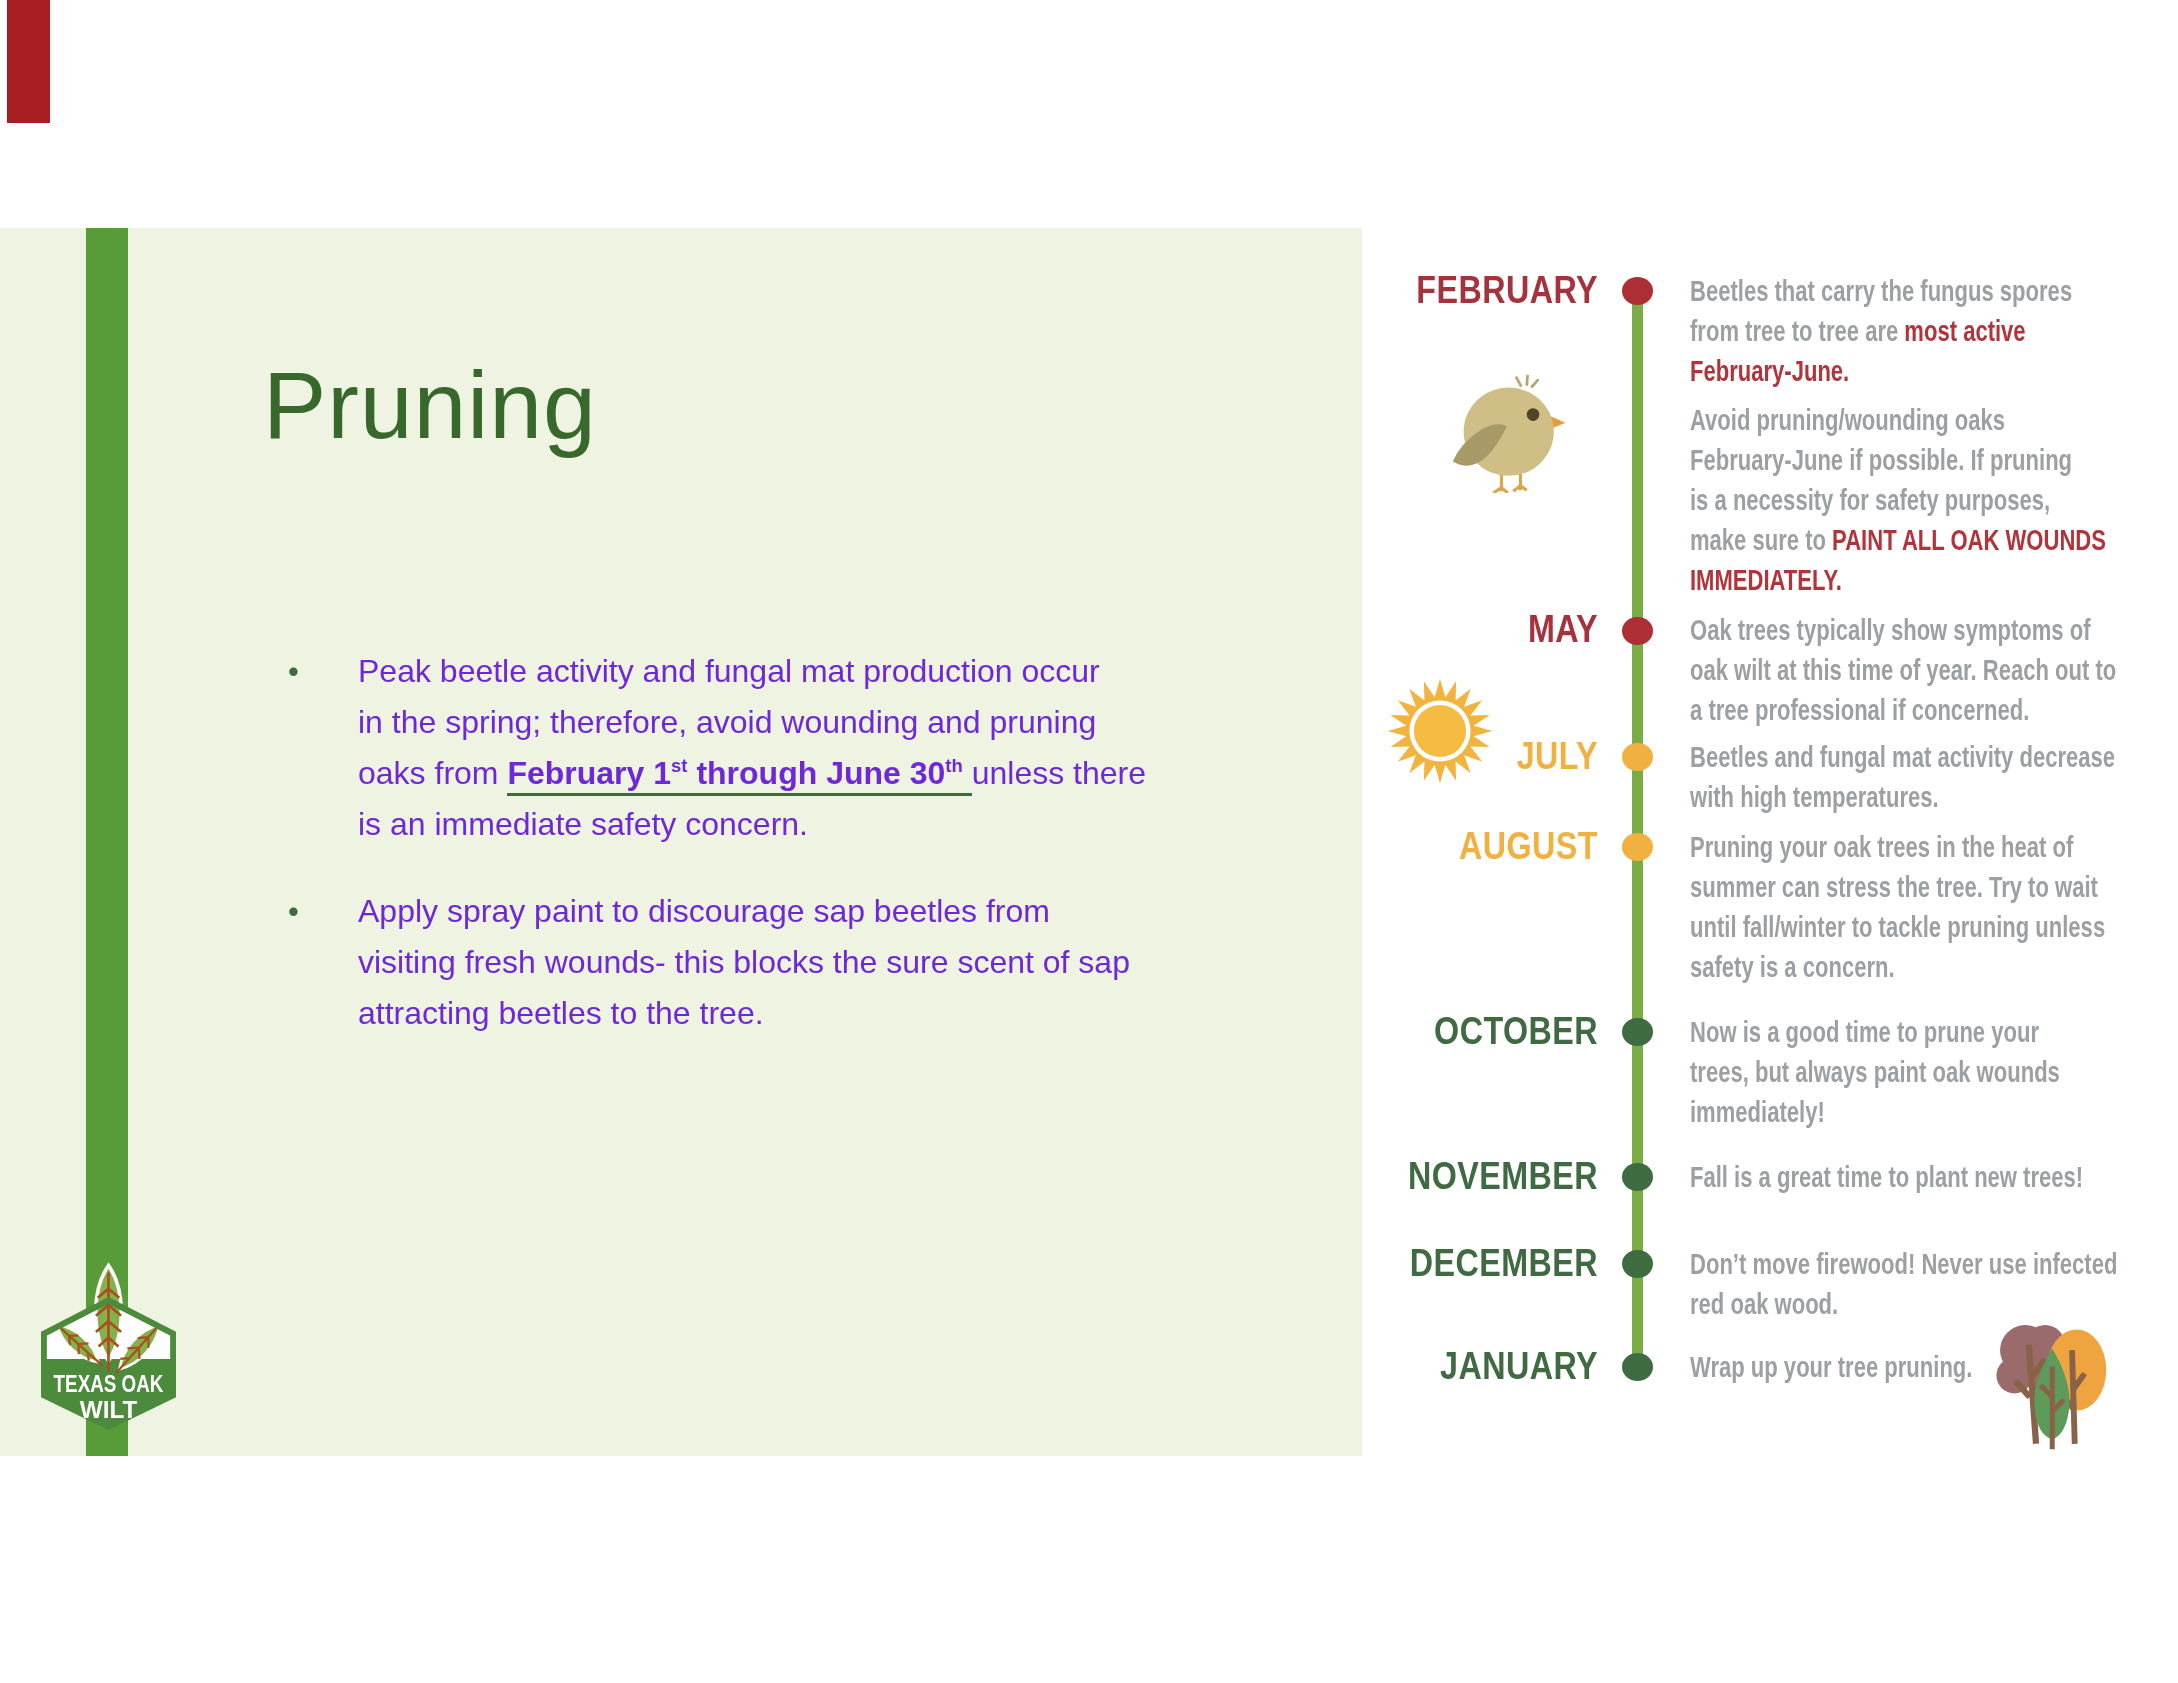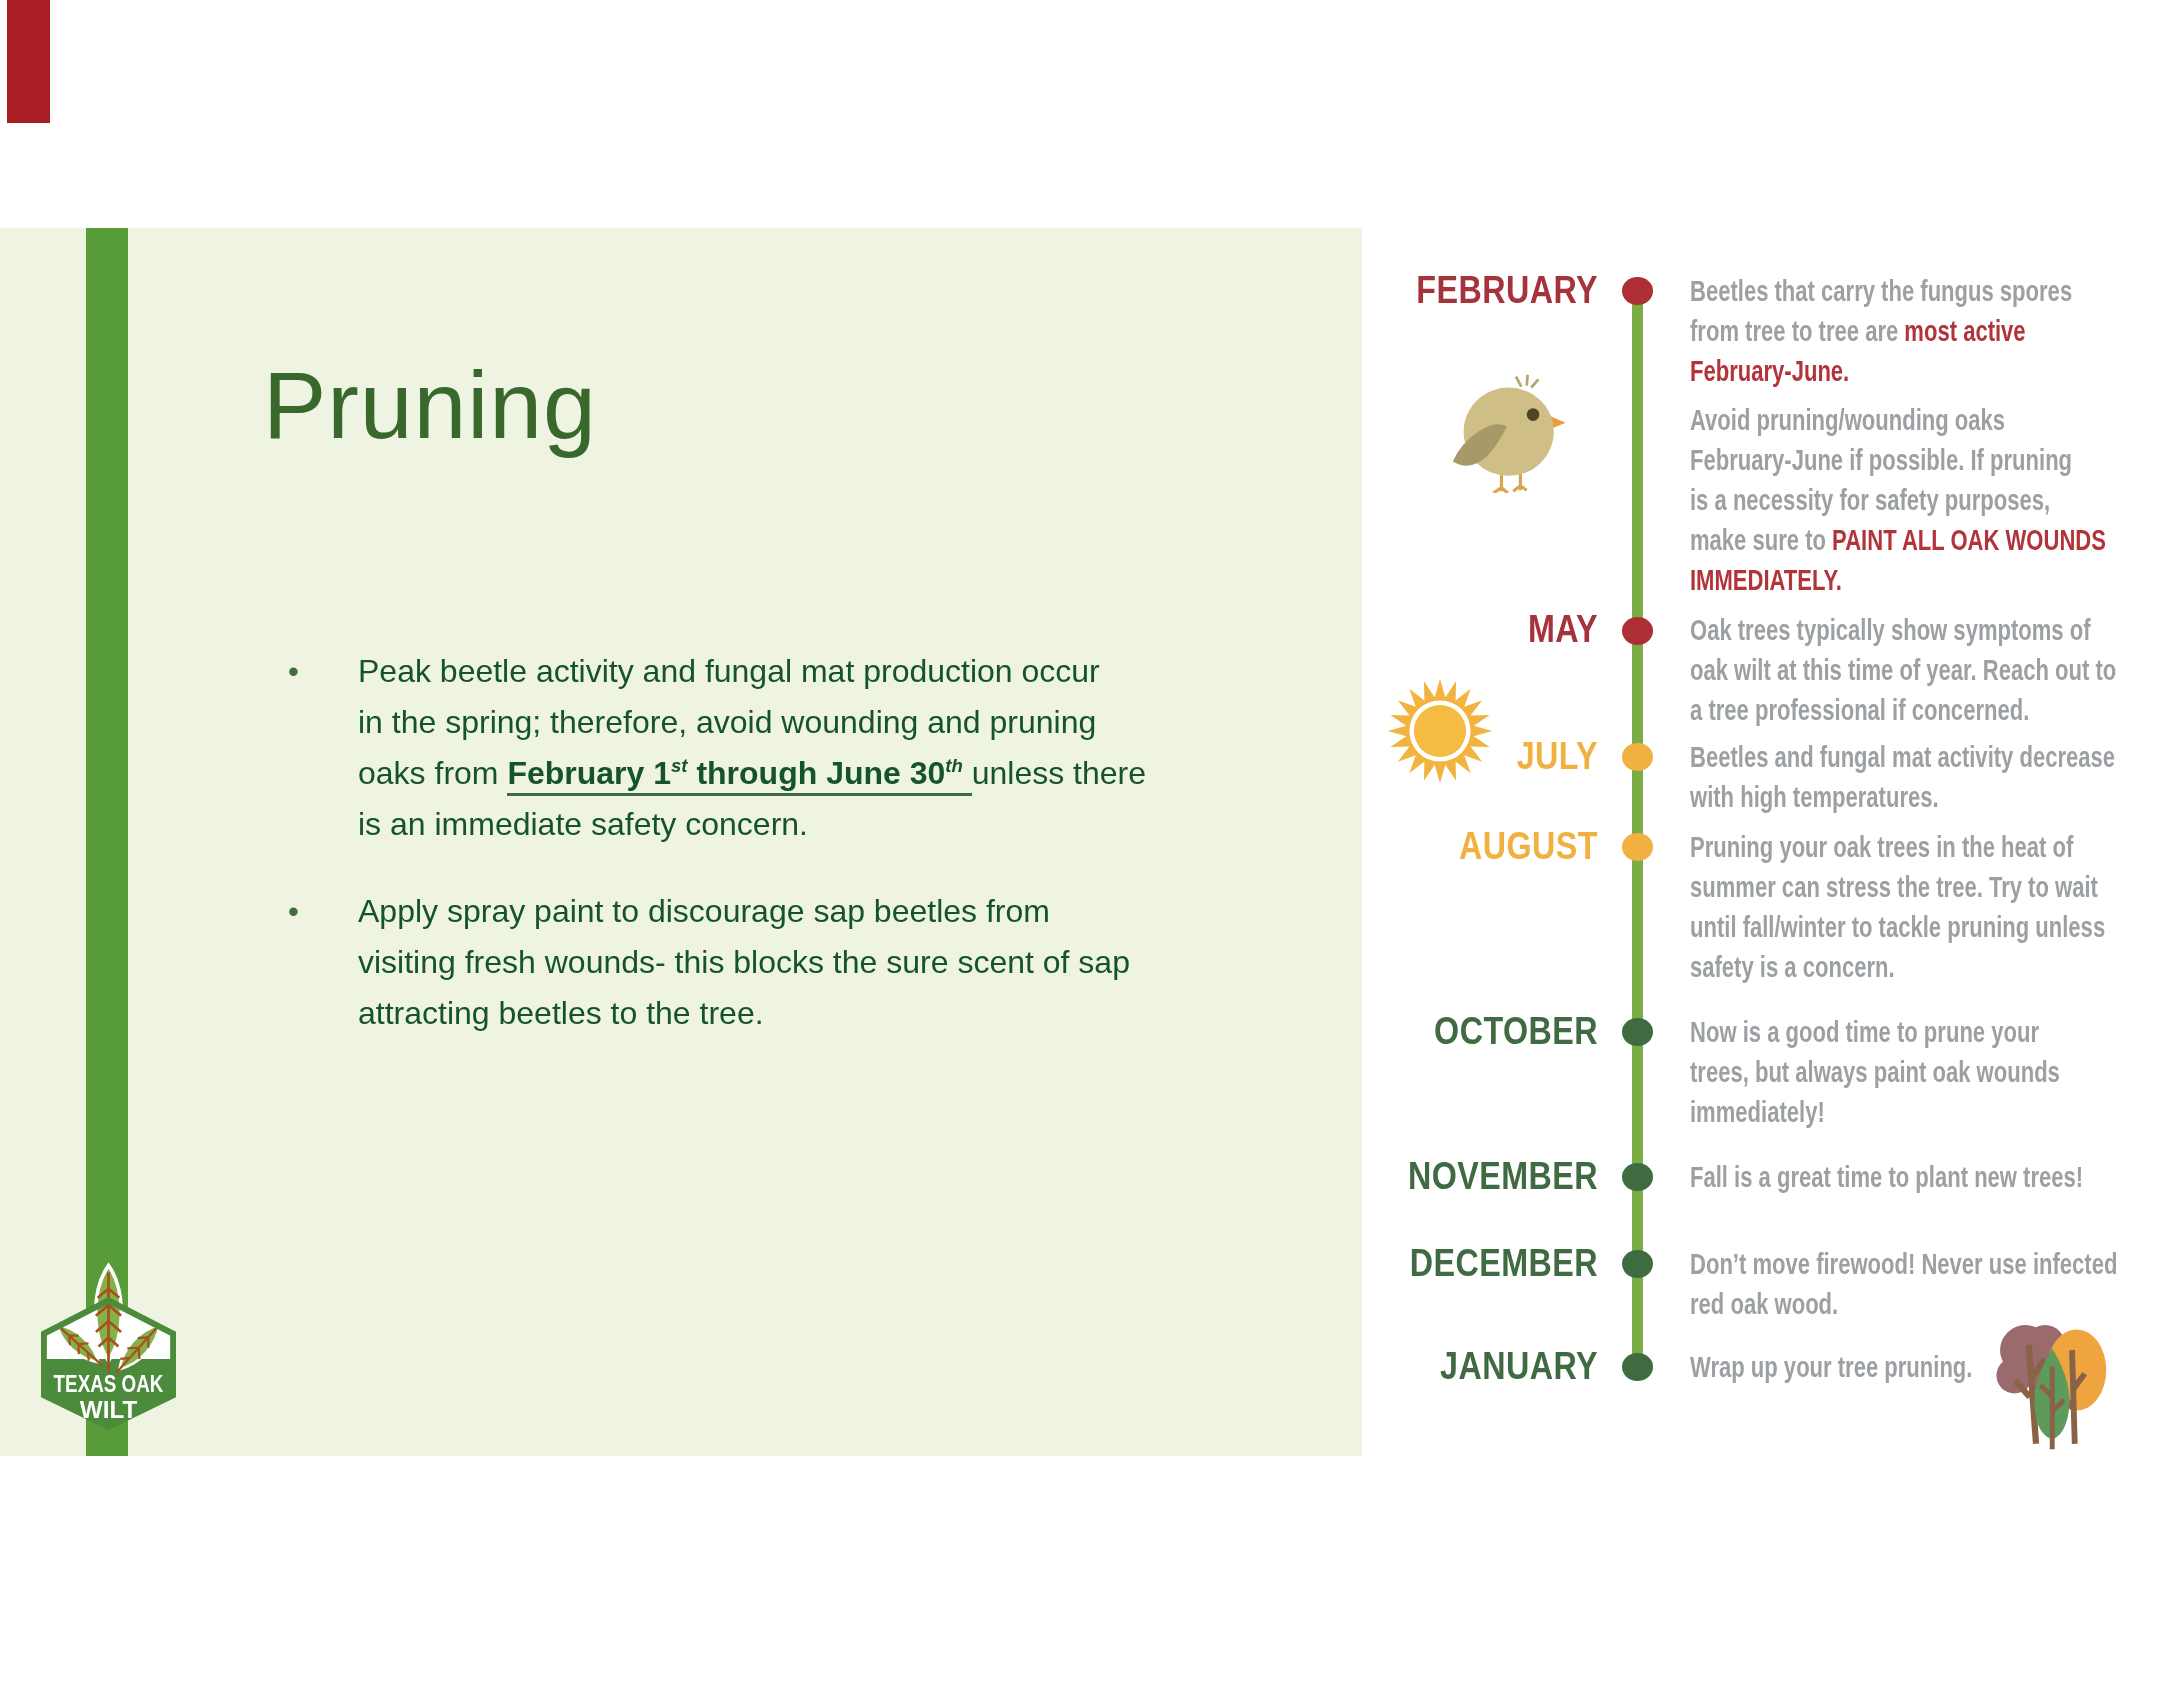--- a/index.html
+++ b/index.html
@@ -10,23 +10,23 @@
   .red-bar{position:absolute;left:7.2px;top:0;width:43px;height:123px;background:#a91e22;}
   .panel{position:absolute;left:0;top:228px;width:1362px;height:1228px;background:#eff3e2;}
   .stripe{position:absolute;left:86px;top:228px;width:42px;height:1228px;background:#579c38;}
 
   .page-title{position:absolute;left:263px;top:353px;font-size:95px;font-weight:400;
     color:#39682d;letter-spacing:0.9px;line-height:1.1;}
 
   .bullets{position:absolute;left:288px;top:646px;width:1062px;}
   .bullet-item{display:flex;margin-bottom:36px;}
   .bullet-marker{width:70px;flex:0 0 70px;font-size:31px;color:#3f6c3a;line-height:51px;}
-  .bullet-text{font-size:32px;line-height:51px;color:#14532d;white-space:pre-line;width:992px;}
+  .bullet-text{font-size:32px;line-height:51px;color:#6d28d9;white-space:pre-line;width:992px;}
   .u-wrap{font-weight:700;border-bottom:3.6px solid #3f6c3a;padding-bottom:1.8px;}
-  .bullet-text sup{font-size:58%;line-height:0;vertical-align:super;font-style:italic;}
+  .bullet-text sup{font-size:58%;line-height:0;vertical-align:super;}
 
   
   .tl-line{position:absolute;left:1632px;width:10.8px;background:#7aad46;border-radius:5.4px;}
   .tl-label{position:absolute;width:446px;left:1152px;text-align:right;font-size:38px;font-weight:700;
     letter-spacing:0.5px;line-height:43px;transform:scaleX(.85);transform-origin:100% 50%;}
   .tl-dot{position:absolute;left:1622px;width:31px;height:28px;border-radius:50%;}
   .tl-text{position:absolute;left:1690px;width:792px;transform:scaleX(.76);transform-origin:0 0;
     font-size:29px;line-height:40px;font-weight:700;color:#9ca0a3;}
   .tl-para{white-space:pre-line;margin:0 0 9px 0;}
   .seg-accent{color:#b2333a;font-weight:700;}

